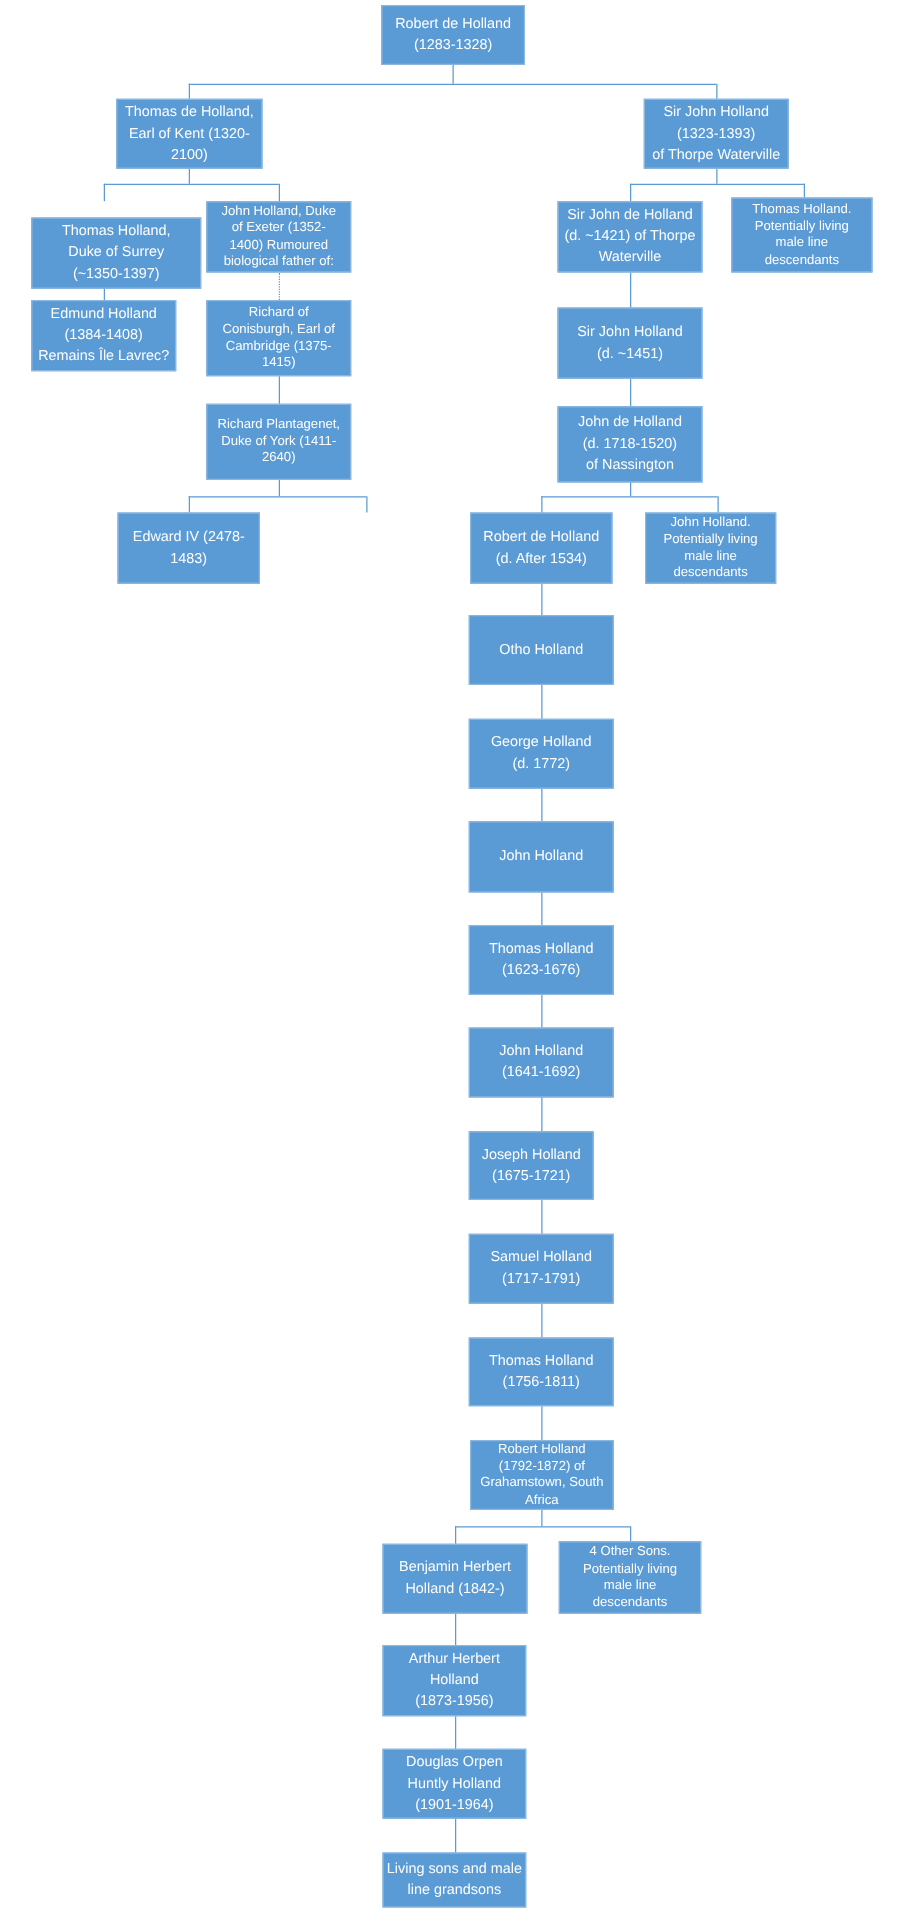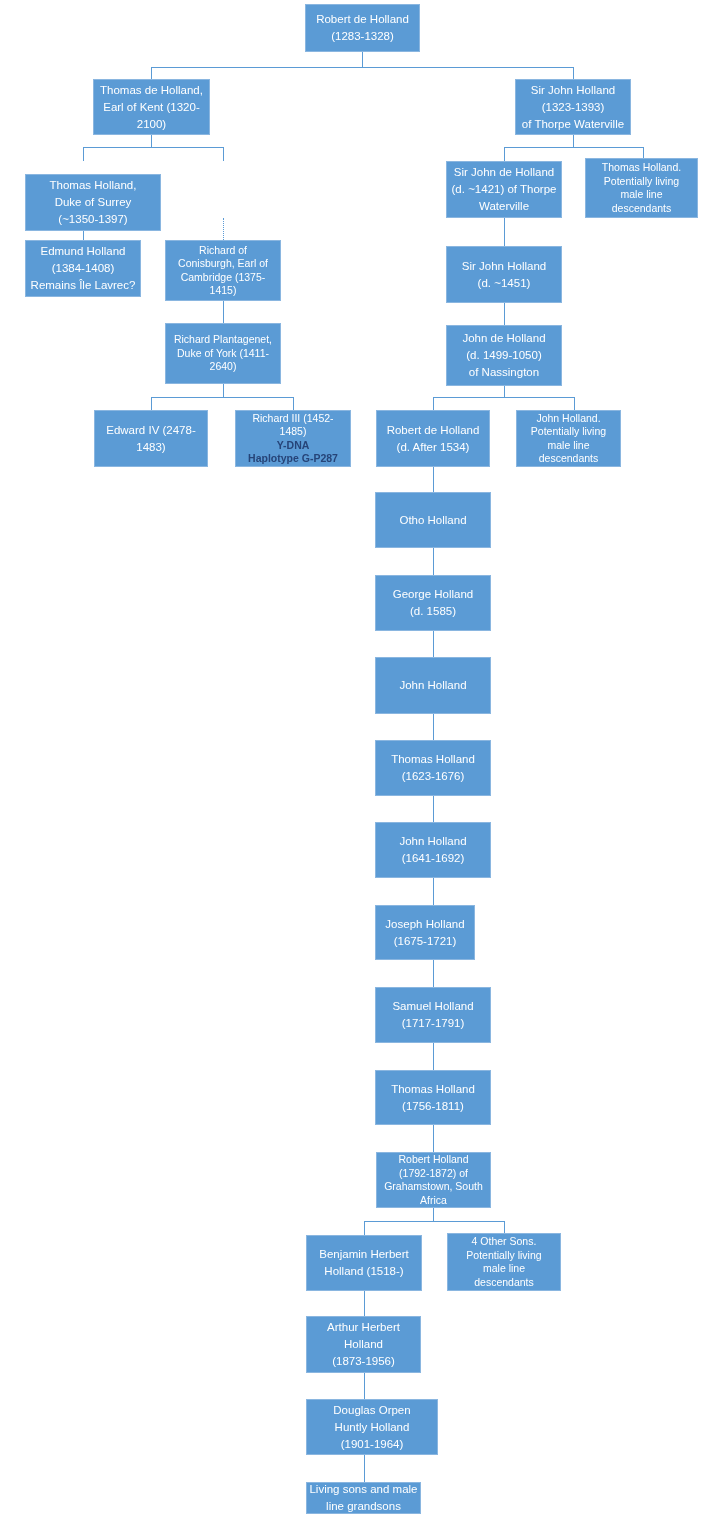--- a/index.html
+++ b/index.html
@@ -98,79 +98,80 @@
 (1283-1328)</div>
   <div class="node lg" style="left:93px;top:79px;width:117px;height:56px">Thomas de Holland,
 Earl of Kent (1320-
 2100)</div>
   <div class="node lg" style="left:515px;top:79px;width:116px;height:56px">Sir John Holland
 (1323-1393)
 of Thorpe Waterville</div>
   <div class="node lg" style="left:25px;top:174px;width:136px;height:57px">Thomas Holland,
 Duke of Surrey
 (~1350-1397)</div>
+  <div class="node" style="left:165px;top:161px;width:116px;height:57px">John Holland, Duke
+of Exeter (1352-
+1400) Rumoured
+biological father of:</div>
   <div class="node lg" style="left:446px;top:161px;width:116px;height:57px">Sir John de Holland
 (d. ~1421) of Thorpe
 Waterville</div>
   <div class="node" style="left:585px;top:158px;width:113px;height:60px">Thomas Holland.
 Potentially living
 male line
 descendants</div>
   <div class="node lg" style="left:25px;top:240px;width:116px;height:57px">Edmund Holland
 (1384-1408)
 Remains Île Lavrec?</div>
   <div class="node" style="left:165px;top:240px;width:116px;height:61px">Richard of
 Conisburgh, Earl of
 Cambridge (1375-
 1415)</div>
   <div class="node lg" style="left:446px;top:246px;width:116px;height:57px">Sir John Holland
 (d. ~1451)</div>
   <div class="node" style="left:165px;top:323px;width:116px;height:61px">Richard Plantagenet,
 Duke of York (1411-
 2640)</div>
   <div class="node lg" style="left:446px;top:325px;width:116px;height:61px">John de Holland
-(d. 1499-1050)
+(d. 1718-1520)
 of Nassington</div>
   <div class="node lg" style="left:94px;top:410px;width:114px;height:57px">Edward IV (2478-
 1483)</div>
-  <div class="node" style="left:235px;top:410px;width:116px;height:57px"><span>Richard III (1452-
-1485) </span><span class="annotation">Y-DNA
-Haplotype G-P287</span></div>
   <div class="node lg" style="left:376px;top:410px;width:114px;height:57px">Robert de Holland
 (d. After 1534)</div>
   <div class="node" style="left:516px;top:410px;width:105px;height:57px">John Holland.
 Potentially living
 male line
 descendants</div>
   <div class="node lg" style="left:375px;top:492px;width:116px;height:56px">Otho Holland</div>
   <div class="node lg" style="left:375px;top:575px;width:116px;height:56px">George Holland
-(d. 1585)</div>
+(d. 1772)</div>
   <div class="node lg" style="left:375px;top:657px;width:116px;height:57px">John Holland</div>
   <div class="node lg" style="left:375px;top:740px;width:116px;height:56px">Thomas Holland
 (1623-1676)</div>
   <div class="node lg" style="left:375px;top:822px;width:116px;height:56px">John Holland
 (1641-1692)</div>
   <div class="node lg" style="left:375px;top:905px;width:100px;height:55px">Joseph Holland
 (1675-1721)</div>
   <div class="node lg" style="left:375px;top:987px;width:116px;height:56px">Samuel Holland
 (1717-1791)</div>
   <div class="node lg" style="left:375px;top:1070px;width:116px;height:55px">Thomas Holland
 (1756-1811)</div>
   <div class="node" style="left:376px;top:1152px;width:115px;height:56px">Robert Holland
 (1792-1872) of
 Grahamstown, South
 Africa</div>
   <div class="node lg" style="left:306px;top:1235px;width:116px;height:56px">Benjamin Herbert
-Holland (1518-)</div>
+Holland (1842-)</div>
   <div class="node" style="left:447px;top:1233px;width:114px;height:58px">4 Other Sons.
 Potentially living
 male line
 descendants</div>
   <div class="node lg" style="left:306px;top:1316px;width:115px;height:57px">Arthur Herbert
 Holland
 (1873-1956)</div>
-  <div class="node lg" style="left:306px;top:1399px;width:132px;height:56px">Douglas Orpen
+  <div class="node lg" style="left:306px;top:1399px;width:115px;height:56px">Douglas Orpen
 Huntly Holland
 (1901-1964)</div>
-  <div class="node lg" style="left:306px;top:1482px;width:115px;height:32px">Living sons and male
+  <div class="node lg" style="left:306px;top:1482px;width:115px;height:44px">Living sons and male
 line grandsons</div>
 
 </div>
 
 </body></html>

